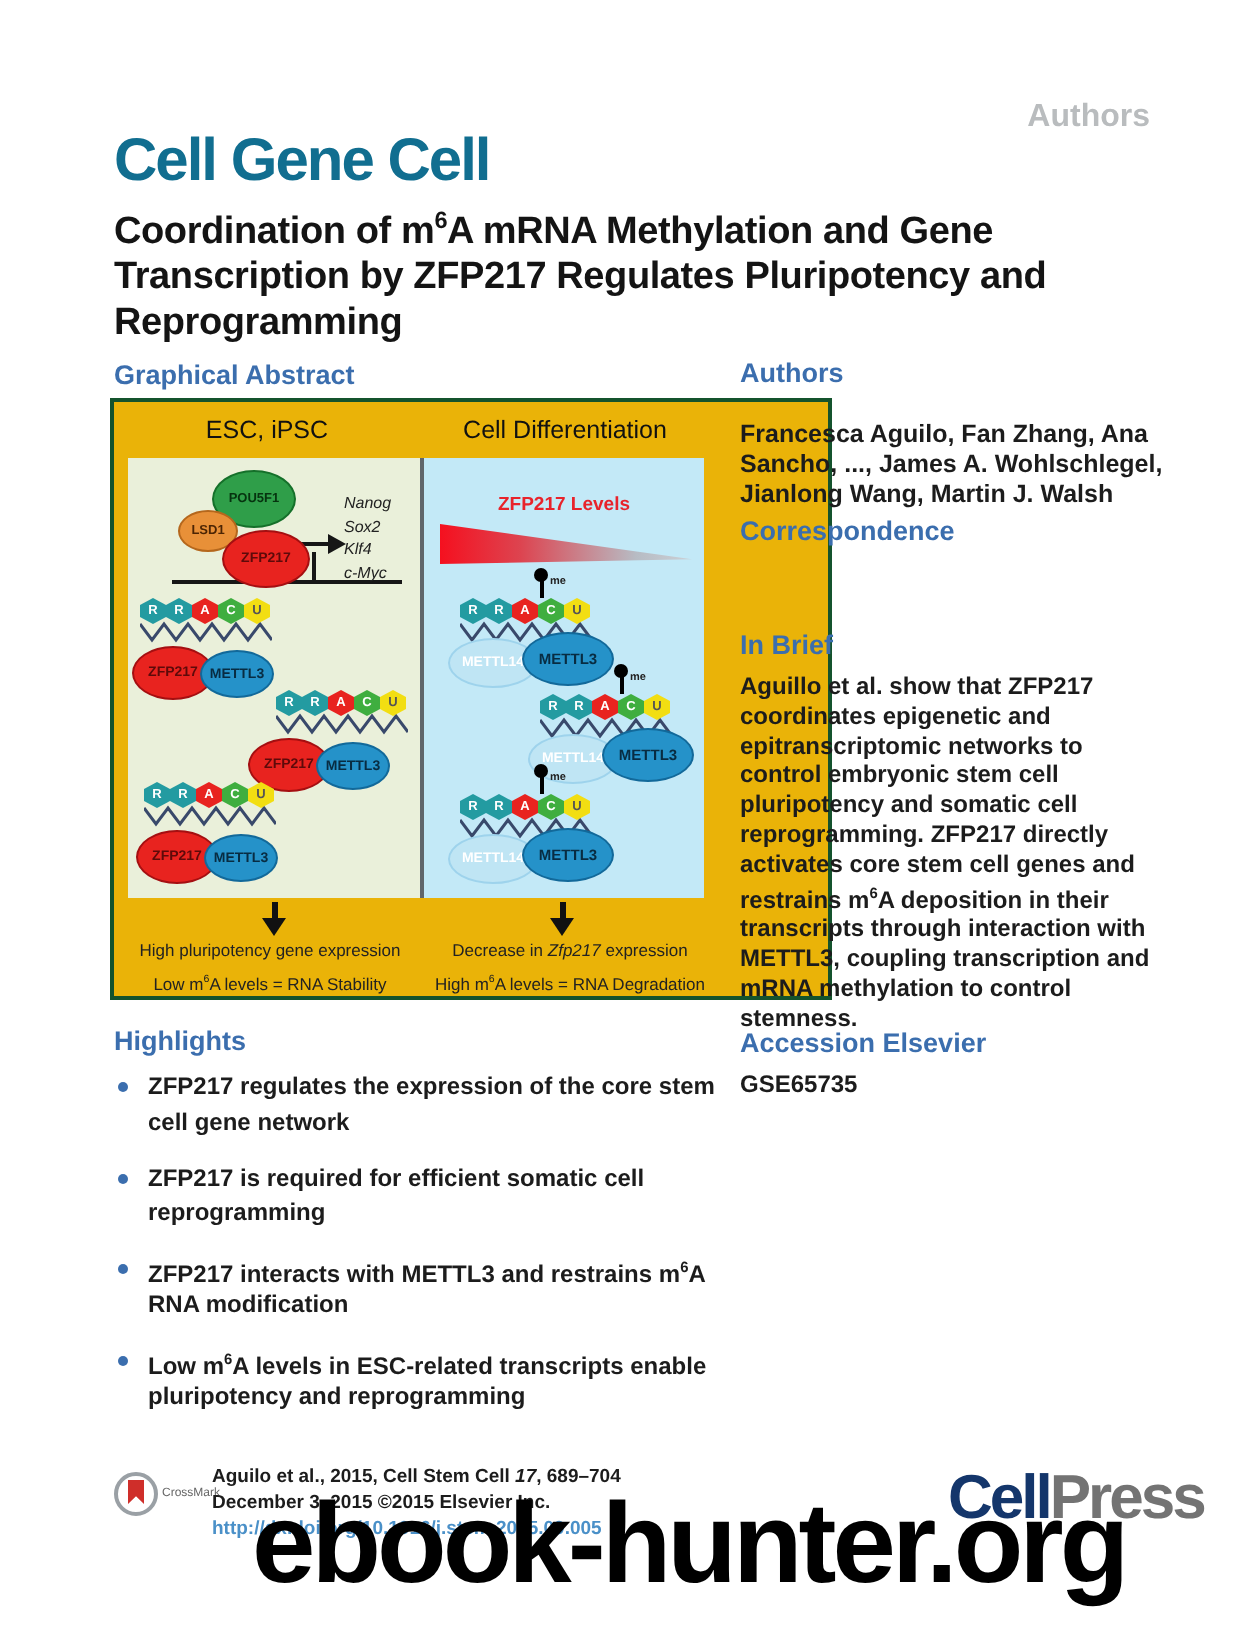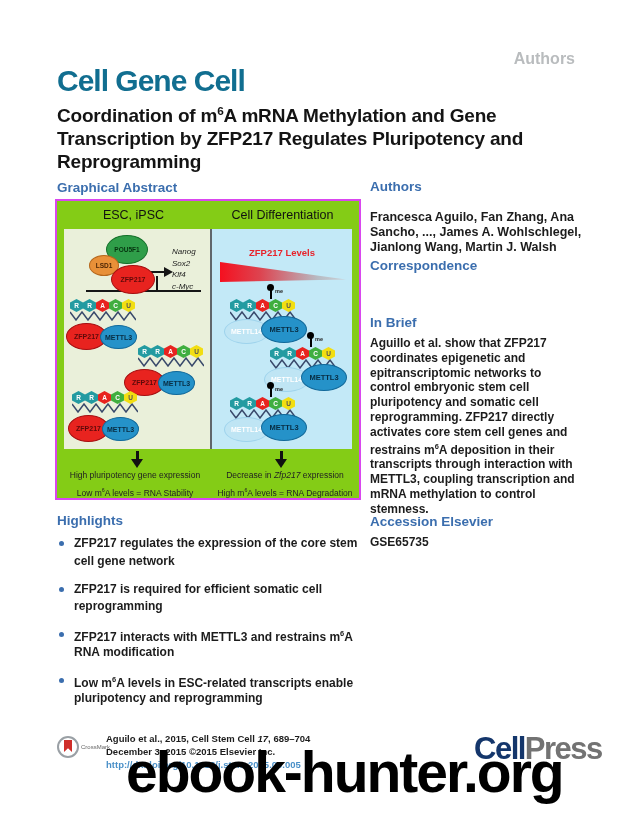--- a/index.html
+++ b/index.html
@@ -10,21 +10,21 @@
   
   .article-label{position:absolute;top:50px;right:53px;font-size:16px;font-weight:bold;color:#b9bcbe;}
   .journal-logo{position:absolute;top:64px;left:57px;font-size:30px;font-weight:bold;color:#116e90;letter-spacing:-1px;}
   .paper-title{position:absolute;top:99px;left:57px;width:484px;font-size:19px;font-weight:bold;color:#141414;line-height:23px;letter-spacing:-0.2px;}
 
   
   .sec-head{font-size:13.5px;font-weight:bold;color:#3b6eae;margin:0;}
 
   
   .ga-heading{position:absolute;top:180px;left:57px;}
-  .ga-box{position:absolute;top:199px;left:55px;width:306px;height:301px;border:2px solid #d946ef;background:#84cc16;box-sizing:border-box;}
+  .ga-box{position:absolute;top:199px;left:55px;width:361px;height:301px;border:2px solid #14532d;background:#eab308;box-sizing:border-box;}
   .ga-titles{position:absolute;top:7px;left:2px;width:298px;display:flex;}
   .ga-titles span{flex:1;text-align:center;font-size:12.5px;color:#111;}
   .panels{position:absolute;top:28px;left:7px;width:288px;height:220px;display:flex;}
   .panel-left{width:146px;background:#eaf0da;position:relative;}
   .panel-right{width:142px;background:#c3e9f7;position:relative;border-left:2px solid #60666b;box-sizing:border-box;}
 
   .ell{position:absolute;border-radius:50%;display:flex;align-items:center;justify-content:center;font-weight:bold;box-sizing:border-box;}
   .pou5f1{left:42px;top:6px;width:42px;height:29px;background:#2f9e49;border:1.5px solid #15702a;color:#06330f;font-size:6.5px;z-index:1;}
   .lsd1{left:25px;top:26px;width:30px;height:21px;background:#e89038;border:1.5px solid #b5671c;color:#4c2504;font-size:6.5px;z-index:2;}
   .zfp-top{left:47px;top:36px;width:44px;height:29px;background:#e8231f;border:1.5px solid #a50f11;color:#5e0a0a;font-size:7px;z-index:3;}

